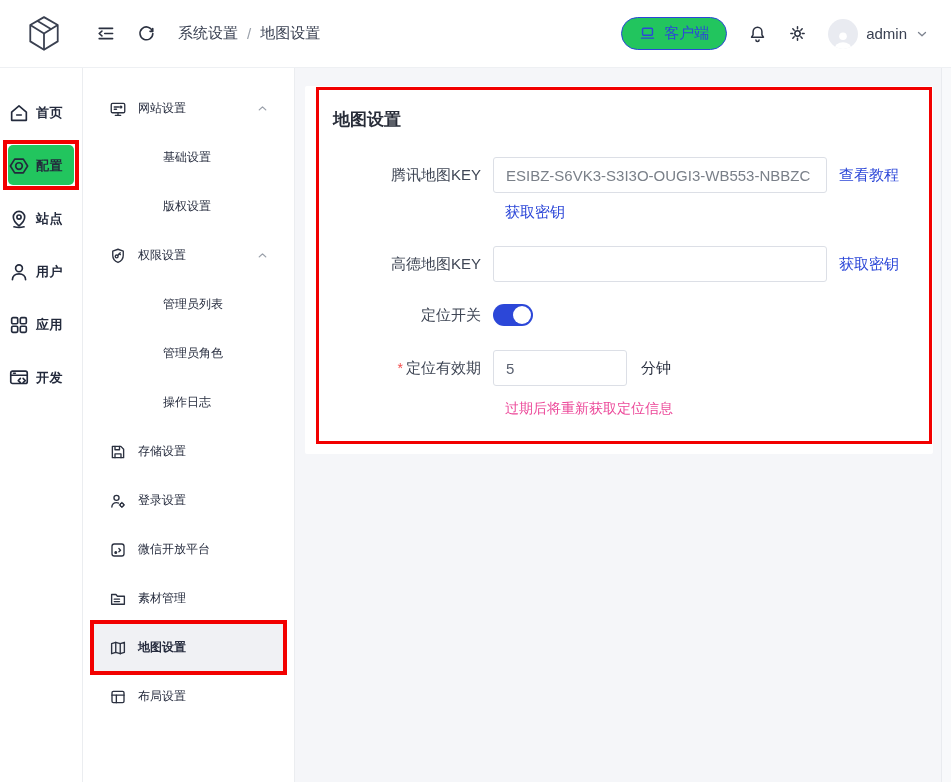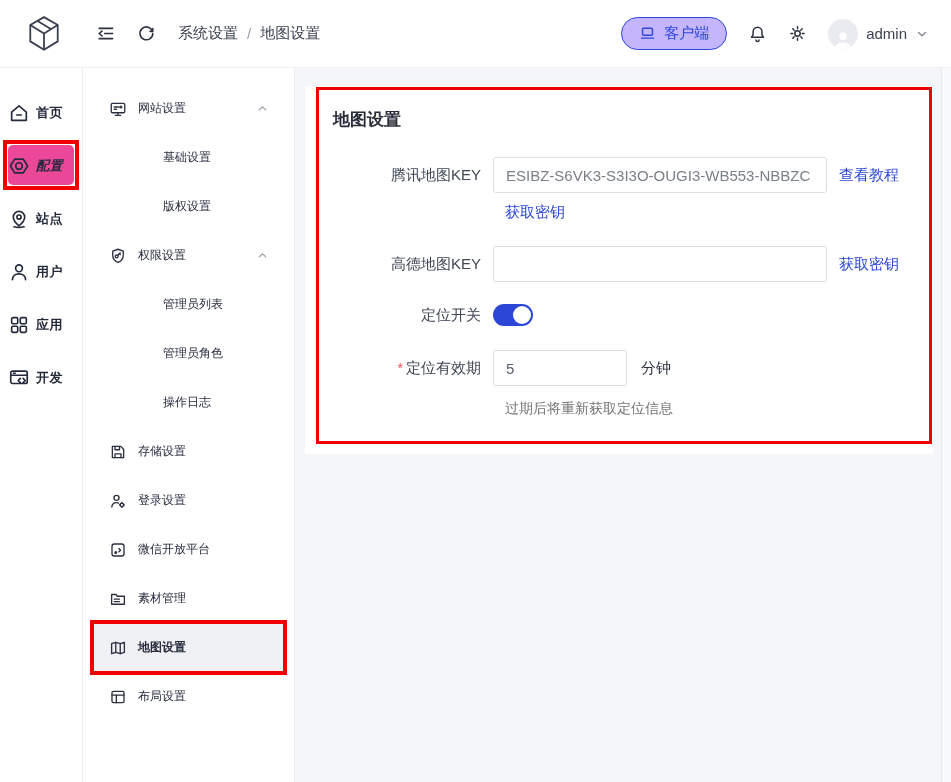--- a/index.html
+++ b/index.html
@@ -9,38 +9,38 @@
 
   
   .header { height:68px; background:#fff; border-bottom:1px solid #eef0f3;
             display:flex; align-items:center; padding:0 22px 0 26px;justify-content:space-between; }
   .logo { margin-right:34px; color:#3a4050; }
   .hd-ic { color:#2b3140; cursor:pointer; margin-right:22px; }
   .crumbs { font-size:15px; color:#3a4152; display:flex; align-items:center; gap:9px; }
   .crumb-sep { color:#9aa0aa; }
   .hd-right { margin-left:auto; display:flex; align-items:center; gap:21px; }
   .client-btn { height:33px; padding:0 17px; border:1px solid var(--primary);
-                border-radius:17px; color:var(--primary); background:#c4b5fd; font-size:15px;
+                border-radius:17px; color:var(--primary); background:#22c55e; font-size:15px;
                 display:flex; align-items:center; gap:8px; cursor:pointer;
                 font-family:"Liberation Sans", sans-serif; }
   .avatar { width:30px; height:30px; border-radius:50%; background:#e9ebf1; overflow:hidden;
             display:flex; align-items:flex-end; justify-content:center; }
   .user-wrap { display:flex; align-items:center; gap:8px; cursor:pointer; }
   .user-name { font-size:15px; color:#3a4152; }
   .chev { color:#7c828e; }
 
   
   .main { display:flex; height:714px; }
 
   
   .rail { width:83px; background:#fff; border-right:1px solid #ebedf0; padding-top:24px; flex:none; }
   .rail-item { width:66px; margin:0 auto 13px; padding:10px 0 8px; border-radius:5px;
                display:flex; flex-direction:row; align-items:center; gap:6px;
                cursor:pointer; position:relative; color:#232a3c; }
-  .rail-item.active { background:#ec4899;font-style:italic; }
+  .rail-item.active { background:#22c55e; }
   .rail-label { font-size:13px; font-weight:600; letter-spacing:.5px; }
   .anno { position:absolute; pointer-events:none; border:4px solid var(--anno); }
   .anno-rail { inset:-5px; }
 
   
   .submenu { width:212px; background:#fff; border-right:1px solid #ebedf0; padding-top:16px; flex:none; }
   .menu-item { height:49px; margin:0 10px; border-radius:4px; display:flex; align-items:center;
                font-size:12px; color:#262c3e; cursor:pointer; position:relative; }
   .menu-item .m-ic { margin:0 11px 0 16px; color:#2b3140; }
   .menu-item.child { padding-left:70px; }
@@ -64,21 +64,21 @@
   .tin { height:36px; border:1px solid #dcdfe6; border-radius:3px; padding:0 12px;
          font-size:15px; color:#7a8089; font-family:"Liberation Sans", sans-serif;
          outline:none; background:#fff; }
   .tin-wide { width:334px; }
   .tin-small { width:134px; color:#5a6170; }
   .lnk { color:var(--primary); margin-left:12px; cursor:pointer; text-decoration:none; font-size:15px; }
   .sub-row { margin:10px 0 0 172px; }
   .sub-row .lnk { margin-left:0; }
   .mt24 { margin-top:24px; } .mt22 { margin-top:22px; }
   .unit { margin-left:14px; color:#2a3040; }
-  .help { margin:14px 0 0 172px; color:#737373; font-size:14px; }
+  .help { margin:14px 0 0 172px; color:#ec4899; font-size:14px; }
 
   
   .toggle { width:40px; height:22px; border-radius:11px; background:#c6cad2; position:relative;
             cursor:pointer; flex:none; }
   .toggle.on { background:var(--primary); }
   .toggle .knob { position:absolute; top:2px; left:2px; width:18px; height:18px;
                   border-radius:50%; background:#fff; transition:left .2s; }
   .toggle.on .knob { left:20px; }
 
   :root { --primary:#2c47d8; --anno:#f20000; }

